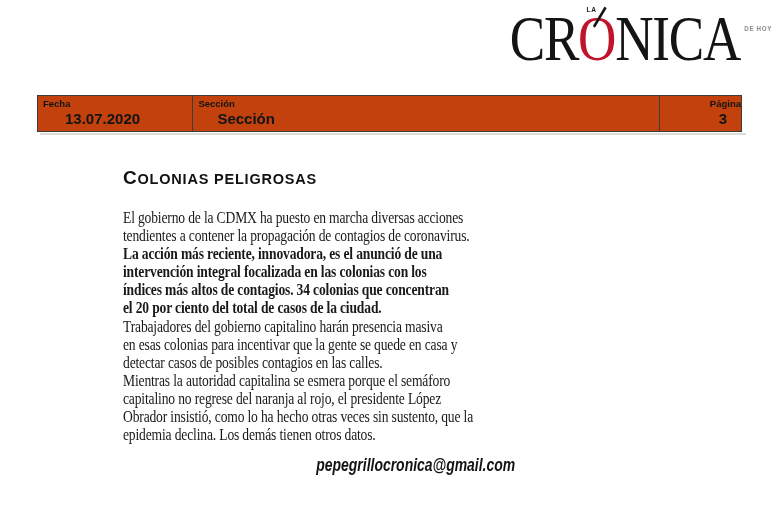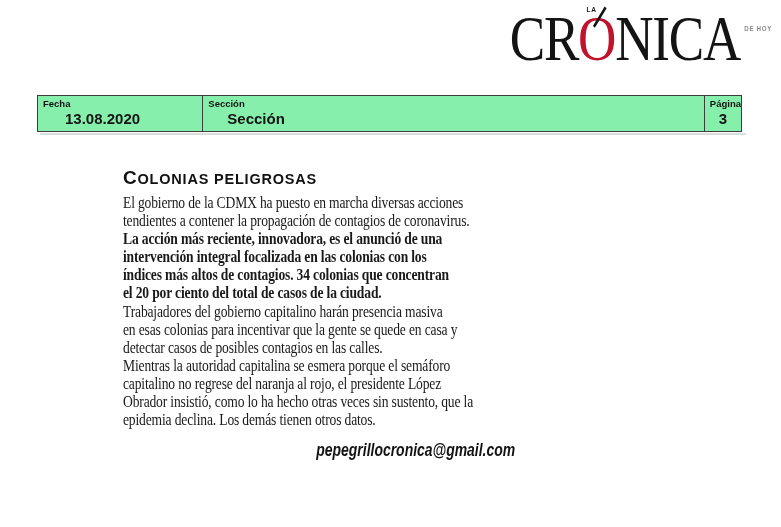--- a/index.html
+++ b/index.html
@@ -36,51 +36,51 @@
   }
   .logo-tagline {
     font-size:7.5px; font-weight:bold; letter-spacing:0.8px;
     color:#8a8a8a; margin:17px 0 0 5px;
   }
 
   
   .meta-table {
     position:absolute; top:95px; left:37px;
     width:705px; height:37px;
-    border:1px solid #3d3d3d; background:#86efac;
+    border:1px solid #3d3d3d; background:#c2410c;
     display:flex;
   }
   .meta-shadow {
     position:absolute; top:133px; left:40px;
     width:706px; height:2px; background:#dcdcdc;
   }
   .meta-cell { height:100%; padding-top:2px; }
   .meta-cell + .meta-cell { border-left:1px solid #3d3d3d;margin-left:33px; }
   .meta-cell-fecha   { width:139px; }
   .meta-cell-seccion { width:496px; }
-  .meta-cell-pagina  { flex:1; }
+  .meta-cell-pagina  { flex:1;padding-left:45px; }
   .meta-label {
     font-size:9.5px; font-weight:bold; color:#141414;
     padding-left:5px; line-height:11px;
   }
   .meta-value {
     font-size:15px; font-weight:bold; color:#141414;
     line-height:18px; margin-top:1px;
   }
   .meta-cell-fecha   .meta-value { padding-left:27px; }
   .meta-cell-seccion .meta-value { padding-left:24px; }
   .meta-cell-pagina  .meta-value { text-align:center; }
 
   
   .article { position:absolute; top:169px; left:123px; width:540px; }
   .article-heading {
     font-family:"Liberation Sans", sans-serif;
     font-size:14.5px; font-weight:bold; color:#111;
     text-transform:uppercase; letter-spacing:0.8px;
-    line-height:18px; margin-bottom:5px;
+    line-height:18px; margin-bottom:20px;
   }
   .article-heading::first-letter { font-size:19px; }
   .article-body {
     width:520px; transform:scaleX(0.775); transform-origin:0 0;
     font-family:"Liberation Serif", serif;
     font-size:17.5px; line-height:18.1px; color:#191919;
     letter-spacing:-0.2px;
   }
   .para { white-space:pre-line; }
   .para.bold { font-weight:bold; }
@@ -104,21 +104,21 @@
       <span class="logo-o" style="color: rgb(192, 19, 44);">O</span>
     </span>
     <span>NICA</span>
   </div>
   <span class="logo-tagline">DE HOY</span>
 </div>
 
 <div class="meta-table">
   <div class="meta-cell meta-cell-fecha">
     <div class="meta-label">Fecha</div>
-    <div class="meta-value">13.08.2020</div>
+    <div class="meta-value">13.07.2020</div>
   </div>
   <div class="meta-cell meta-cell-seccion">
     <div class="meta-label">Sección</div>
     <div class="meta-value">Sección</div>
   </div>
   <div class="meta-cell meta-cell-pagina">
     <div class="meta-label">Página</div>
     <div class="meta-value">3</div>
   </div>
 </div>

